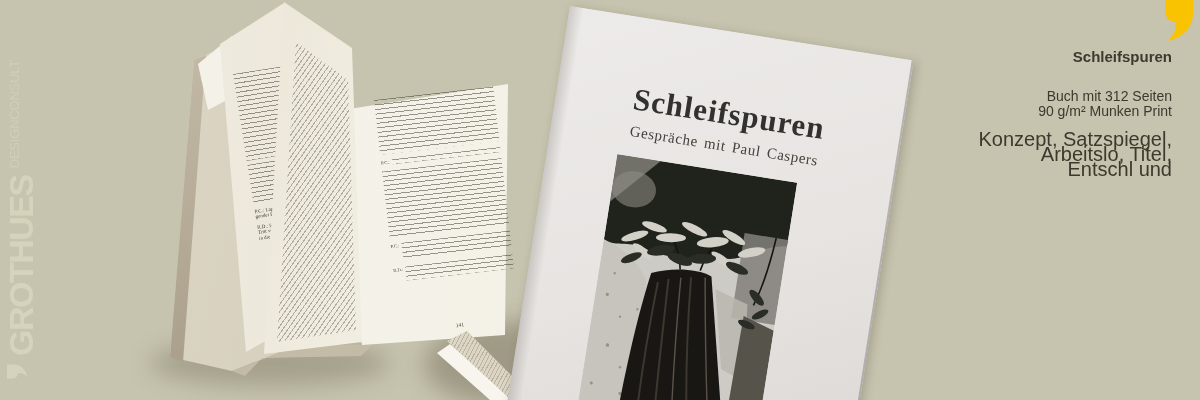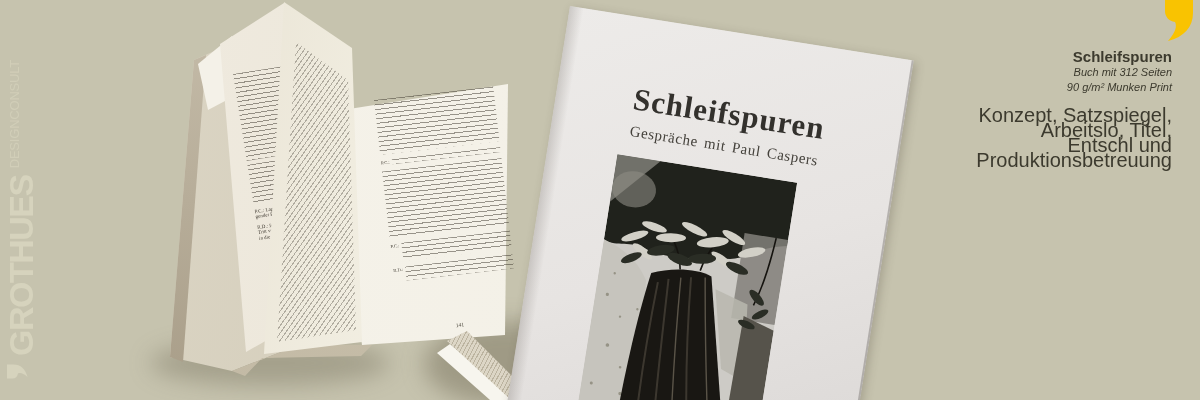--- a/index.html
+++ b/index.html
@@ -73,21 +73,21 @@
   .cv-photo{left:70px;top:139px;width:182px;height:270px;}
 
   
   .ymark{left:1164px;top:0;width:32px;height:42px;}
 
   
   .info{top:48px;right:28px;width:300px;text-align:right;color:var(--info_text,#3c3a2e);}
   .info *{position:static;display:block;}
   .info-title{font-size:15px;font-weight:bold;line-height:17px;}
   .info-sub{font-size:15px;line-height:17px;}
-  .info-block1{font-size:11px;line-height:15px;font-style:italic;}
+  .info-block1{margin-top:24px;font-size:14px;line-height:15px;}
   .info-block2{margin-top:13px;font-size:20px;line-height:15px;}
 </style>
 </head>
 <body>
 
 <div class="stage">
 
   <div class="logo">
     <svg class="logo-comma" viewBox="0 0 32 42" preserveAspectRatio="none">
       <path d="M1,0 H29 V13 C29,27 20,37 4,41 C12,32 13,26 11,22 C5,21 1,17 1,11 Z" style="fill:var(--logo_text,#d6d3bd)"></path>
@@ -216,17 +216,16 @@
   <div class="info">
     <span class="info-title">Schleifspuren</span>
     <span class="info-block1">
       <span>Buch mit 312 Seiten</span>
       <span>90 g/m² Munken Print</span>
     </span>
     <span class="info-block2">
       <span>Konzept, Satzspiegel,</span>
       <span>Arbeitslo, Titel,</span>
       <span>Entschl und</span>
-      <span>Produktionsbetreuung</span>
     </span>
   </div>
 
 </div>
 
 </body></html>

